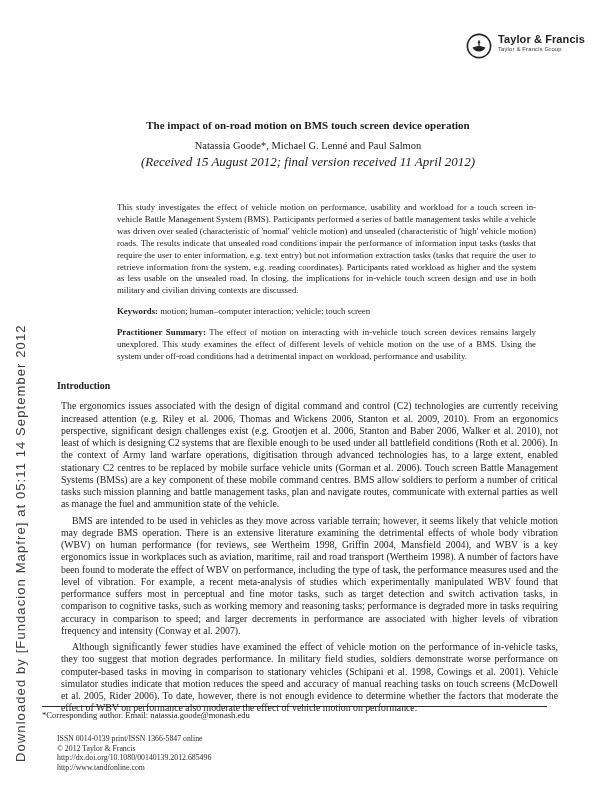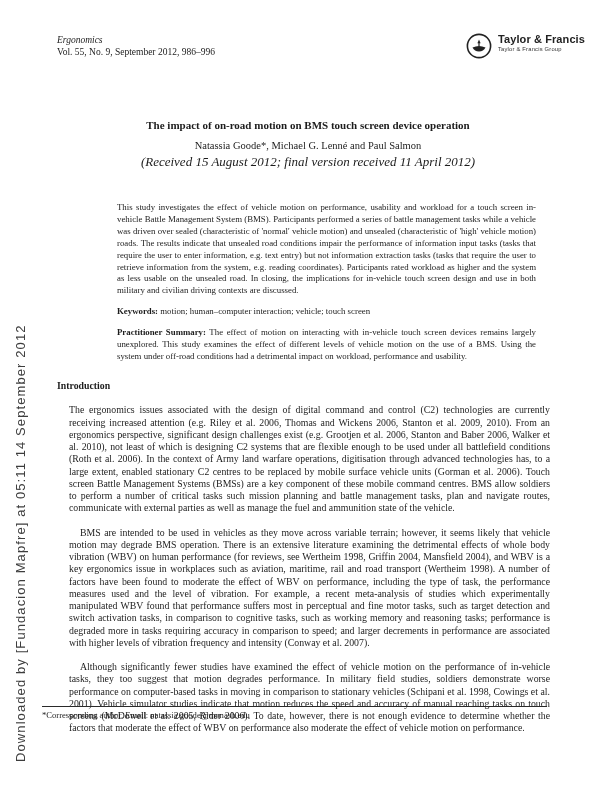--- a/index.html
+++ b/index.html
@@ -43,42 +43,38 @@
 
   
   .abstract-block { position:absolute; left:117px; top:202px; width:419px; font-size:8.8px; line-height:11.9px; text-align:justify; }
   .abstract-block p { margin:0; }
   .abstract-block p + p { margin-top:9px; }
   .lead-label { font-weight:bold; }
 
   
   .body-block { position:absolute; left:57px; top:380px; width:505px; font-size:9.8px; line-height:12.25px; text-align:justify; }
   .section-heading { font-size:9.8px; font-weight:bold; margin:0 0 8px 0; text-align:left; }
-  .body-block p { margin:12px; }
+  .body-block p { margin:4px; }
   .body-block p.indent { text-indent:11px; }
 
   
   .footnote-block { position:absolute; left:42px; top:706px; width:505px; }
   .footnote-rule { border:none; border-top:1px solid #2a2a2a; margin:0 0 3px 0; }
   .footnote-text { font-size:8.6px; }
 
   
   .footer-block { position:absolute; left:57px; top:734px; font-size:7.8px; line-height:9.7px; color:#2a2a2a; }
 </style>
 </head>
 <body>
 
 <div class="page">
 
   <div class="watermark">Downloaded by [Fundacion Mapfre] at 05:11 14 September 2012</div>
 
-  <div class="journal-header">
-    <div class="journal-name">Ergonomics</div>
-    <div>Vol. 55, No. 9, September 2012, 986–996</div>
-  </div>
 
   <div class="publisher">
     <svg class="logo-circle" viewBox="0 0 26 26" xmlns="http://www.w3.org/2000/svg">
       <circle cx="13" cy="13" r="11.6" fill="none" stroke="#222" stroke-width="1.6"></circle>
       <path d="M6.5 14.5 Q13 11.5 19.5 14.5 Q17.5 18.5 13 18.5 Q8.5 18.5 6.5 14.5 Z" fill="#222"></path>
       <path d="M13 6.5 L14.6 10.2 L11.4 10.2 Z" fill="#222"></path>
       <rect x="12.4" y="9.8" width="1.2" height="3.4" fill="#222"></rect>
     </svg>
     <div class="publisher-text">
       <div class="publisher-name">Taylor &amp; Francis</div>
@@ -103,14 +99,20 @@
     <p>The ergonomics issues associated with the design of digital command and control (C2) technologies are currently receiving increased attention (e.g. Riley et al. 2006, Thomas and Wickens 2006, Stanton et al. 2009, 2010). From an ergonomics perspective, significant design challenges exist (e.g. Grootjen et al. 2006, Stanton and Baber 2006, Walker et al. 2010), not least of which is designing C2 systems that are flexible enough to be used under all battlefield conditions (Roth et al. 2006). In the context of Army land warfare operations, digitisation through advanced technologies has, to a large extent, enabled stationary C2 centres to be replaced by mobile surface vehicle units (Gorman et al. 2006). Touch screen Battle Management Systems (BMSs) are a key component of these mobile command centres. BMS allow soldiers to perform a number of critical tasks such mission planning and battle management tasks, plan and navigate routes, communicate with external parties as well as manage the fuel and ammunition state of the vehicle.</p>
     <p class="indent">BMS are intended to be used in vehicles as they move across variable terrain; however, it seems likely that vehicle motion may degrade BMS operation. There is an extensive literature examining the detrimental effects of whole body vibration (WBV) on human performance (for reviews, see Wertheim 1998, Griffin 2004, Mansfield 2004), and WBV is a key ergonomics issue in workplaces such as aviation, maritime, rail and road transport (Wertheim 1998). A number of factors have been found to moderate the effect of WBV on performance, including the type of task, the performance measures used and the level of vibration. For example, a recent meta-analysis of studies which experimentally manipulated WBV found that performance suffers most in perceptual and fine motor tasks, such as target detection and switch activation tasks, in comparison to cognitive tasks, such as working memory and reasoning tasks; performance is degraded more in tasks requiring accuracy in comparison to speed; and larger decrements in performance are associated with higher levels of vibration frequency and intensity (Conway et al. 2007).</p>
     <p class="indent">Although significantly fewer studies have examined the effect of vehicle motion on the performance of in-vehicle tasks, they too suggest that motion degrades performance. In military field studies, soldiers demonstrate worse performance on computer-based tasks in moving in comparison to stationary vehicles (Schipani et al. 1998, Cowings et al. 2001). Vehicle simulator studies indicate that motion reduces the speed and accuracy of manual reaching tasks on touch screens (McDowell et al. 2005, Rider 2006). To date, however, there is not enough evidence to determine whether the factors that moderate the effect of WBV on performance also moderate the effect of vehicle motion on performance.</p>
   </div>
 
   <div class="footnote-block">
     <hr class="footnote-rule">
     <div class="footnote-text">*Corresponding author. Email: natassia.goode@monash.edu</div>
   </div>
 
+  <div class="footer-block">
+    <div>ISSN 0014-0139 print/ISSN 1366-5847 online</div>
+    <div>© 2012 Taylor &amp; Francis</div>
+    <div>http://dx.doi.org/10.1080/00140139.2012.685496</div>
+    <div>http://www.tandfonline.com</div>
+  </div>
 
 </div>
 
 </body></html>

